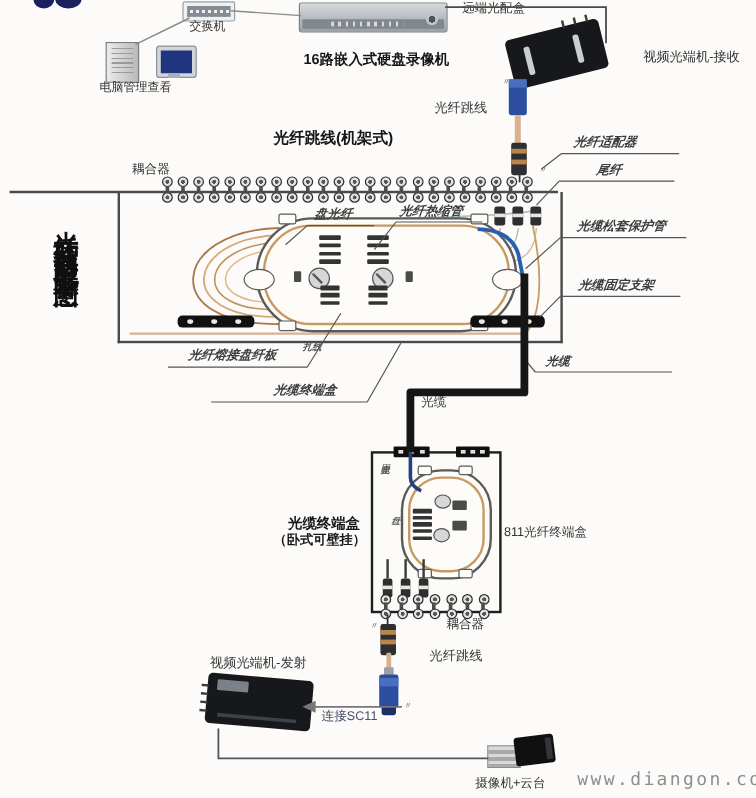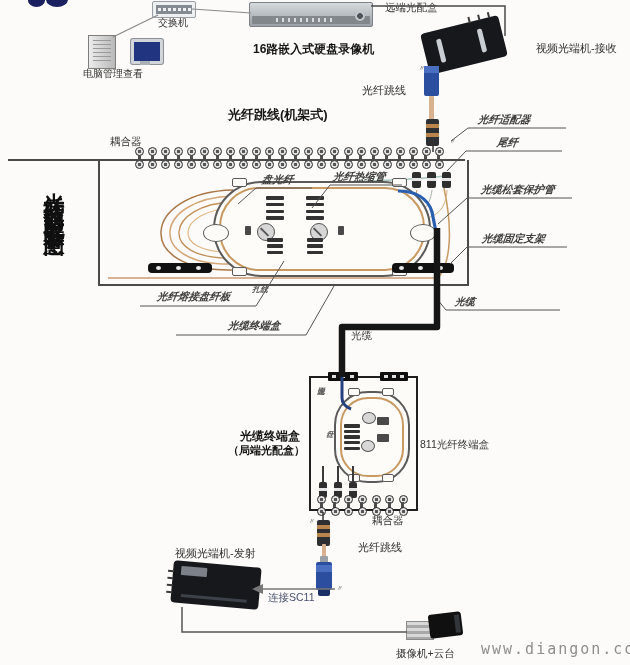--- a/index.html
+++ b/index.html
@@ -379,21 +379,21 @@
       <b></b>
       <b></b>
       <b></b>
     </div>
   <div class="peg" style="left:377px;top:417px;width:12px;height:8px;"></div>
   <div class="peg" style="left:377px;top:434px;width:12px;height:8px;"></div>
   <div class="vlbl" style="left:317px;top:381px;">光缆固定</div>
   <div class="vlbl" style="left:326px;top:424px;">盘纤</div>
 
   <div class="lbl b" style="left:240px;top:430px;font-size:12px;">光缆终端盒</div>
-  <div class="lbl b" style="left:228px;top:444px;font-size:11px;">（局端光配盒）</div>
+  <div class="lbl b" style="left:228px;top:444px;font-size:11px;">（卧式可壁挂）</div>
   <div class="lbl" style="left:420px;top:439px;">811光纤终端盒</div>
 
   <div class="pin" style="left:322px;top:466px;width:1.5px;height:16px;"></div>
   <div class="pin" style="left:337px;top:466px;width:1.5px;height:16px;"></div>
   <div class="pin" style="left:352px;top:466px;width:1.5px;height:16px;"></div>
   <div class="pt" style="left:319px;top:482px;width:8px;">
       <i></i>
     </div>
   <div class="pt" style="left:334px;top:482px;width:8px;">
       <i></i>

